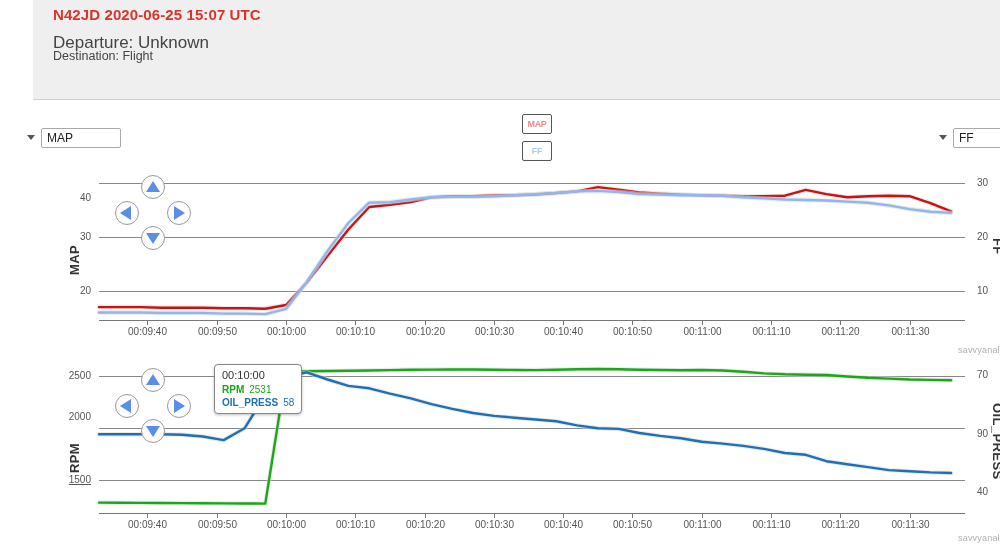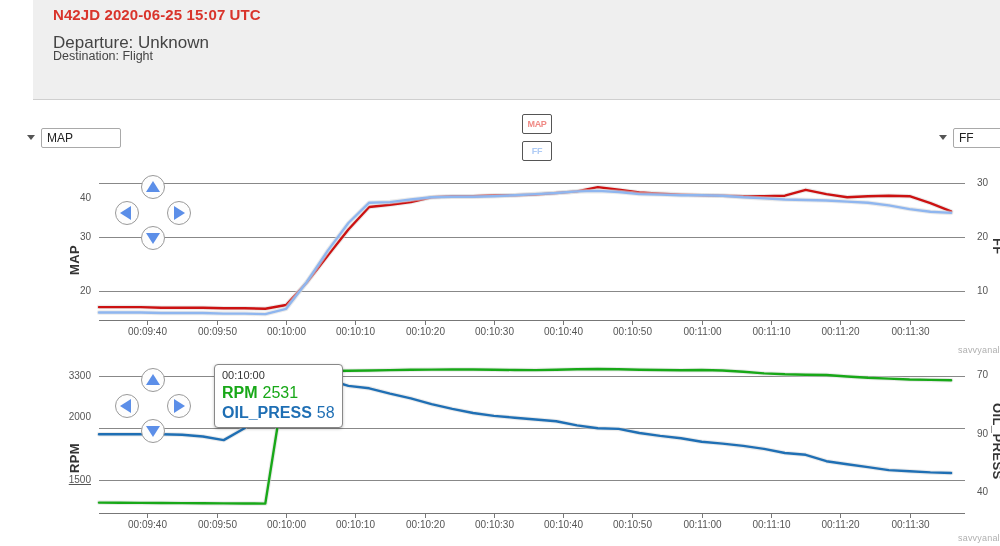--- a/index.html
+++ b/index.html
@@ -121,21 +121,21 @@
     position:absolute;
     background:#fff; border:1px solid #888;
     border-radius:4px;
     padding:4px 7px 5px 7px;
     font-size:11px;
     box-shadow:0 1px 3px rgba(0,0,0,0.25);
     z-index:40;
     white-space:nowrap;
   }
   .tt-time { color:#333; margin-bottom:3px; font-size:11px; }
-  .tt-row  { margin-top:2px; font-size:16px; font-weight:bold; }
+  .tt-row  { margin-top:2px; font-size:10px; font-weight:bold; }
   .tt-val  { font-weight:normal; margin-left:5px; }
 
   
   .watermark {
     position:absolute;
     font-size:9px; color:#b0b0b0;
     letter-spacing:0.2px;
   }
 </style>
 </head>
@@ -244,21 +244,21 @@
         <line x1="669.5" x2="669.5" y1="159" y2="163" stroke="#777" stroke-width="1"></line>
         <line x1="738.5" x2="738.5" y1="159" y2="163" stroke="#777" stroke-width="1"></line>
         <line x1="807.5" x2="807.5" y1="159" y2="163" stroke="#777" stroke-width="1"></line>
         <line x1="877.5" x2="877.5" y1="159" y2="163" stroke="#777" stroke-width="1"></line>
         <polyline points="66.0,147.6 86.8,147.8 107.6,147.9 128.4,148.0 149.1,148.1 169.9,148.2 190.7,148.4 211.5,148.5 232.3,148.6 253.1,17.3 273.8,16.3 294.6,16.0 315.4,15.8 336.2,15.5 357.0,15.1 377.8,14.8 398.5,14.6 419.3,14.5 440.1,14.5 460.9,14.7 481.7,15.0 502.5,15.1 523.2,14.7 544.0,14.3 564.8,14.0 585.6,14.3 606.4,14.7 627.2,15.0 648.0,15.3 668.7,15.0 689.5,15.5 710.3,16.8 731.1,18.4 751.9,19.3 772.7,19.7 793.4,20.0 814.2,21.5 835.0,22.8 855.8,23.6 876.6,24.5 897.4,24.9 918.1,25.2" fill="none" stroke="#d8d8d8" stroke-width="4.5" stroke-linejoin="round" stroke-linecap="round" opacity="0.55"></polyline>
         <polyline points="66.0,147.6 86.8,147.8 107.6,147.9 128.4,148.0 149.1,148.1 169.9,148.2 190.7,148.4 211.5,148.5 232.3,148.6 253.1,17.3 273.8,16.3 294.6,16.0 315.4,15.8 336.2,15.5 357.0,15.1 377.8,14.8 398.5,14.6 419.3,14.5 440.1,14.5 460.9,14.7 481.7,15.0 502.5,15.1 523.2,14.7 544.0,14.3 564.8,14.0 585.6,14.3 606.4,14.7 627.2,15.0 648.0,15.3 668.7,15.0 689.5,15.5 710.3,16.8 731.1,18.4 751.9,19.3 772.7,19.7 793.4,20.0 814.2,21.5 835.0,22.8 855.8,23.6 876.6,24.5 897.4,24.9 918.1,25.2" fill="none" stroke="#18a818" stroke-width="2.4" stroke-linejoin="round" stroke-linecap="round"></polyline>
         <polyline points="66.0,79.2 86.8,79.2 107.6,79.2 128.4,79.2 149.1,79.8 169.9,81.5 190.7,85.1 211.5,73.3 232.3,40.4 253.1,22.1 273.8,17.4 294.6,24.5 315.4,30.9 336.2,33.3 357.0,38.6 377.8,43.3 398.5,49.2 419.3,53.9 440.1,58.0 460.9,60.9 481.7,62.7 502.5,64.5 523.2,66.2 544.0,70.4 564.8,73.3 585.6,73.9 606.4,78.0 627.2,80.9 648.0,83.3 668.7,86.8 689.5,88.6 710.3,90.9 731.1,93.9 751.9,98.0 772.7,99.8 793.4,106.2 814.2,109.2 835.0,112.1 855.8,115.1 876.6,116.2 897.4,117.4 918.1,118.0" fill="none" stroke="#d8d8d8" stroke-width="4.5" stroke-linejoin="round" stroke-linecap="round" opacity="0.55"></polyline>
         <polyline points="66.0,79.2 86.8,79.2 107.6,79.2 128.4,79.2 149.1,79.8 169.9,81.5 190.7,85.1 211.5,73.3 232.3,40.4 253.1,22.1 273.8,17.4 294.6,24.5 315.4,30.9 336.2,33.3 357.0,38.6 377.8,43.3 398.5,49.2 419.3,53.9 440.1,58.0 460.9,60.9 481.7,62.7 502.5,64.5 523.2,66.2 544.0,70.4 564.8,73.3 585.6,73.9 606.4,78.0 627.2,80.9 648.0,83.3 668.7,86.8 689.5,88.6 710.3,90.9 731.1,93.9 751.9,98.0 772.7,99.8 793.4,106.2 814.2,109.2 835.0,112.1 855.8,115.1 876.6,116.2 897.4,117.4 918.1,118.0" fill="none" stroke="#1f6fb4" stroke-width="2.4" stroke-linejoin="round" stroke-linecap="round"></polyline>
       </svg>
     <div id="labels-bottom">
-        <div class="ticklabel y" style="left: 20px; width: 38px; top: 14.5px;">3300</div>
+        <div class="ticklabel y" style="left: 20px; width: 38px; top: 14.5px;">2500</div>
         <div class="ticklabel y" style="left: 20px; width: 38px; top: 56px;">2000</div>
         <div class="ticklabel y" style="left: 20px; width: 38px; top: 118.5px; text-decoration: underline;">1500</div>
         <div class="ticklabel" style="left: 944px; top: 13.5px;">70</div>
         <div class="ticklabel" style="left: 944px; top: 72.5px;">90</div>
         <div class="ticklabel" style="left: 944px; top: 130.5px;">40</div>
         <div class="xticklabel" style="left: 89.5px; width: 50px; text-align: center; top: 164px;">00:09:40</div>
         <div class="xticklabel" style="left: 159.5px; width: 50px; text-align: center; top: 164px;">00:09:50</div>
         <div class="xticklabel" style="left: 228.5px; width: 50px; text-align: center; top: 164px;">00:10:00</div>
         <div class="xticklabel" style="left: 297.5px; width: 50px; text-align: center; top: 164px;">00:10:10</div>
         <div class="xticklabel" style="left: 367.5px; width: 50px; text-align: center; top: 164px;">00:10:20</div>

